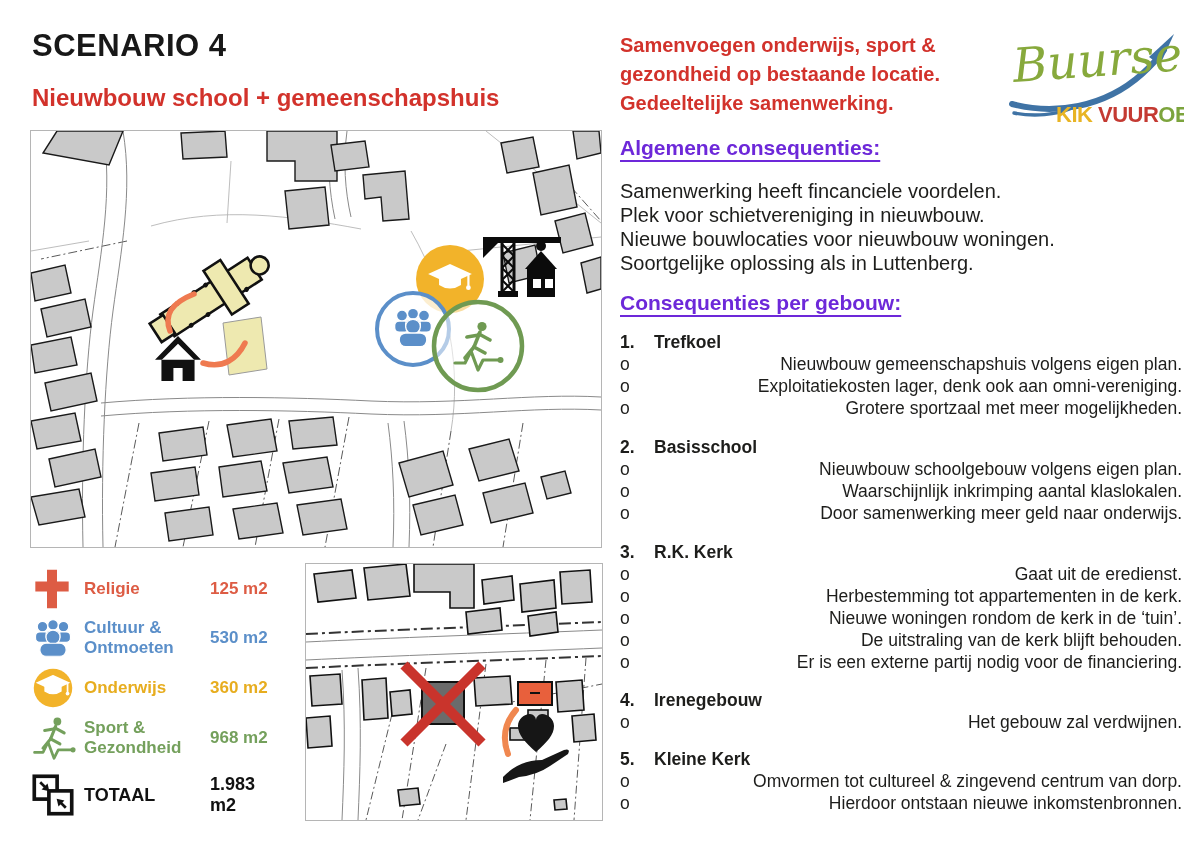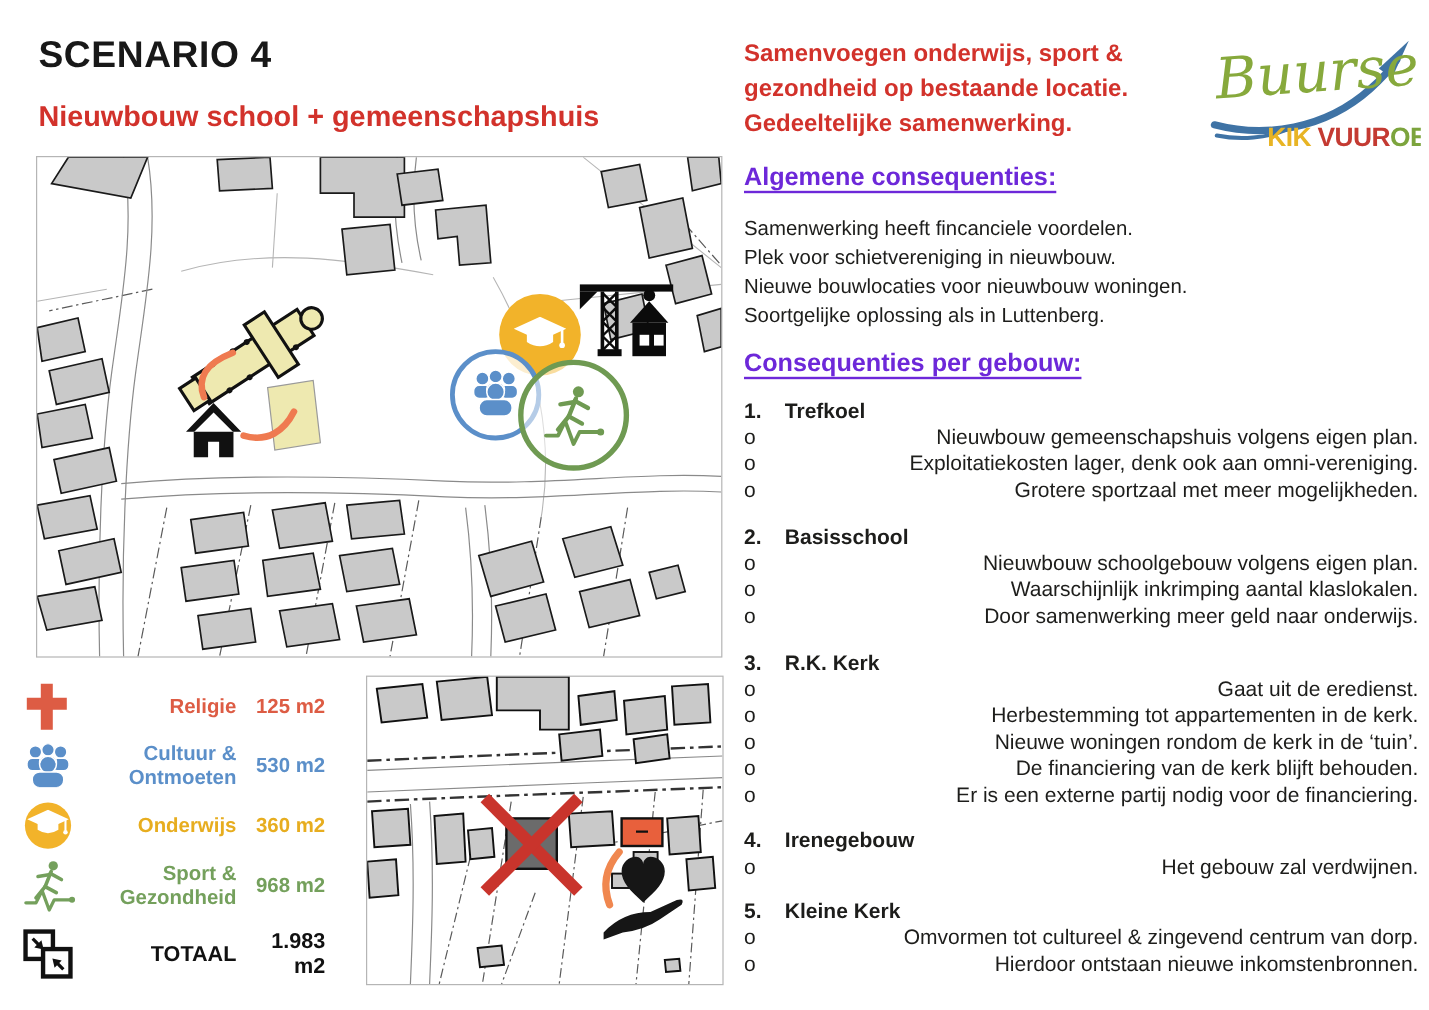--- a/index.html
+++ b/index.html
@@ -10,37 +10,37 @@
 
   .annotation { position:absolute; left:620px; top:31px; font-size:20px; font-weight:bold; color:#d2322b; line-height:29px; }
   .annotation span { display:block; }
 
   .logo { position:absolute; left:1002px; top:12px; width:182px; height:114px; }
 
   .map-main  { position:absolute; left:30px;  top:130px; width:570px; height:416px; border:1px solid #b5b5b5; box-sizing:content-box; background:#fff; }
   .map-inset { position:absolute; left:305px; top:563px; width:296px; height:256px; border:1px solid #b5b5b5; background:#fff; }
   .map-main svg, .map-inset svg { display:block; }
 
-  .legend { position:absolute; left:19px; top:566px; width:252px;text-align:right; }
+  .legend { position:absolute; left:32px; top:566px; width:252px; }
   .lrow { display:flex; align-items:center; }
   .lrow .licon  { width:52px; flex:0 0 52px; display:flex; align-items:center; }
   .lrow .llabel { width:126px; flex:0 0 126px; font-weight:bold; font-size:17px; line-height:20px; }
   .lrow .lvalue { flex:1; font-weight:bold; font-size:17px; }
   .r-religie { height:46px; color:#dd5c44; }
   .r-cultuur { height:52px; color:#5b8fc9; }
   .r-onderwijs { height:48px; color:#e7ad1f; }
   .r-sport { height:52px; color:#74a05c; }
   .r-totaal { height:46px; margin-top:8px; color:#111; }
   .r-totaal .llabel, .r-totaal .lvalue { font-size:18px; color:#111; }
 
   .rc { position:absolute; left:620px; top:136px; width:562px; }
   .rc h2 { margin:0; font-size:21px; font-weight:bold; color:#6d28d9;
            text-decoration:underline; text-decoration-thickness:2px; text-underline-offset:5px; }
   .rc .gen-lines { margin-top:19px; margin-bottom:16px; }
-  .rc .gen-lines div { font-size:17px; line-height:24px; }
+  .rc .gen-lines div { font-size:20px; line-height:24px; }
   .rc .h2b { margin-top:16px; margin-bottom:8px; }
   .item-h { display:flex; font-weight:bold; font-size:17.5px; line-height:22px; margin-top:16px; }
   .item-h .num { width:34px; flex:0 0 34px; }
   .brow { display:flex; font-size:17.5px; line-height:22px; }
   .brow .bm { width:34px; flex:0 0 34px; }
   .brow .bt { flex:1;text-align:right; }
   .mt17 { margin-top:17px; } .mt15 { margin-top:15px; }
 
   .sprite { position:absolute; width:0; height:0; overflow:hidden; }
 </style>
@@ -401,21 +401,21 @@
     <div class="brow">
         <span class="bm">o</span>
         <span class="bt">Herbestemming tot appartementen in de kerk.</span>
       </div>
     <div class="brow">
         <span class="bm">o</span>
         <span class="bt">Nieuwe woningen rondom de kerk in de ‘tuin’.</span>
       </div>
     <div class="brow">
         <span class="bm">o</span>
-        <span class="bt">De financiering van de kerk blijft behouden.</span>
+        <span class="bt">De uitstraling van de kerk blijft behouden.</span>
       </div>
     <div class="brow">
         <span class="bm">o</span>
         <span class="bt">Er is een externe partij nodig voor de financiering.</span>
       </div>
 
     <div class="item-h" style="margin-top:16px">
       <span class="num">4.</span>
       <span>Irenegebouw</span>
     </div>

